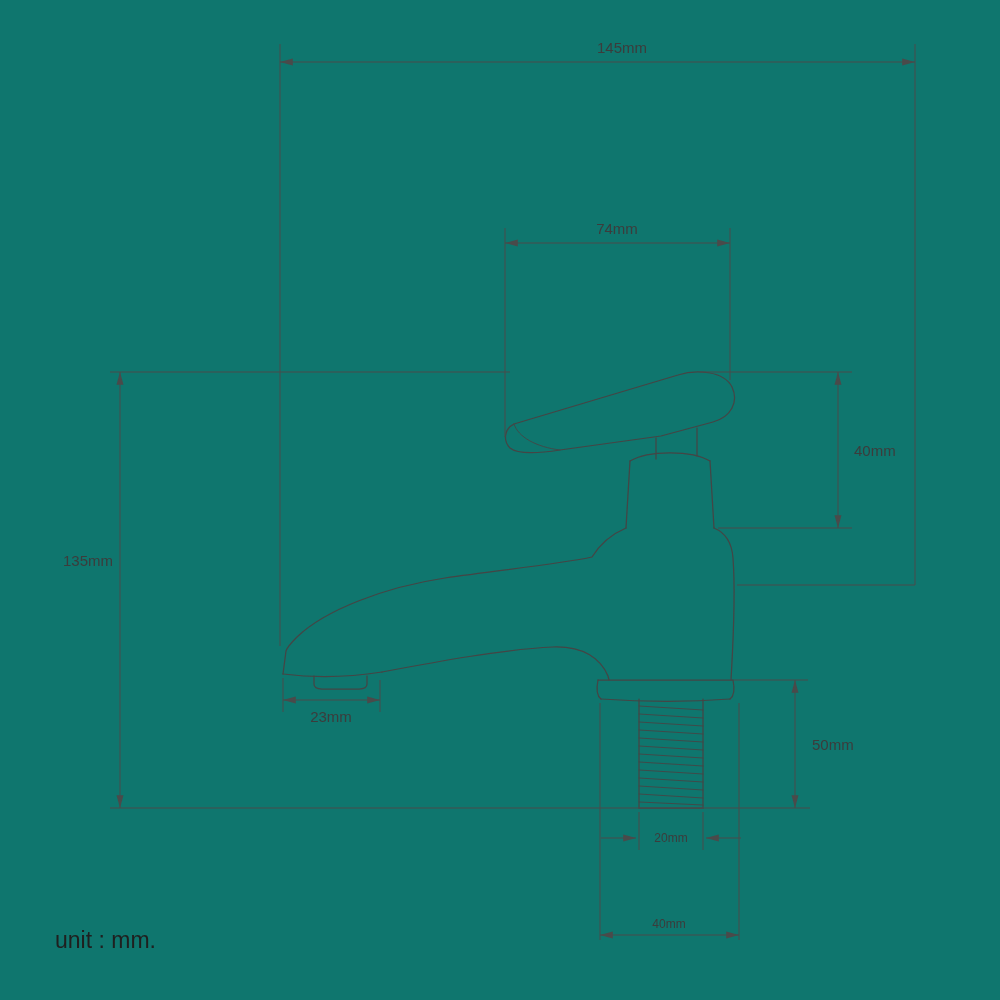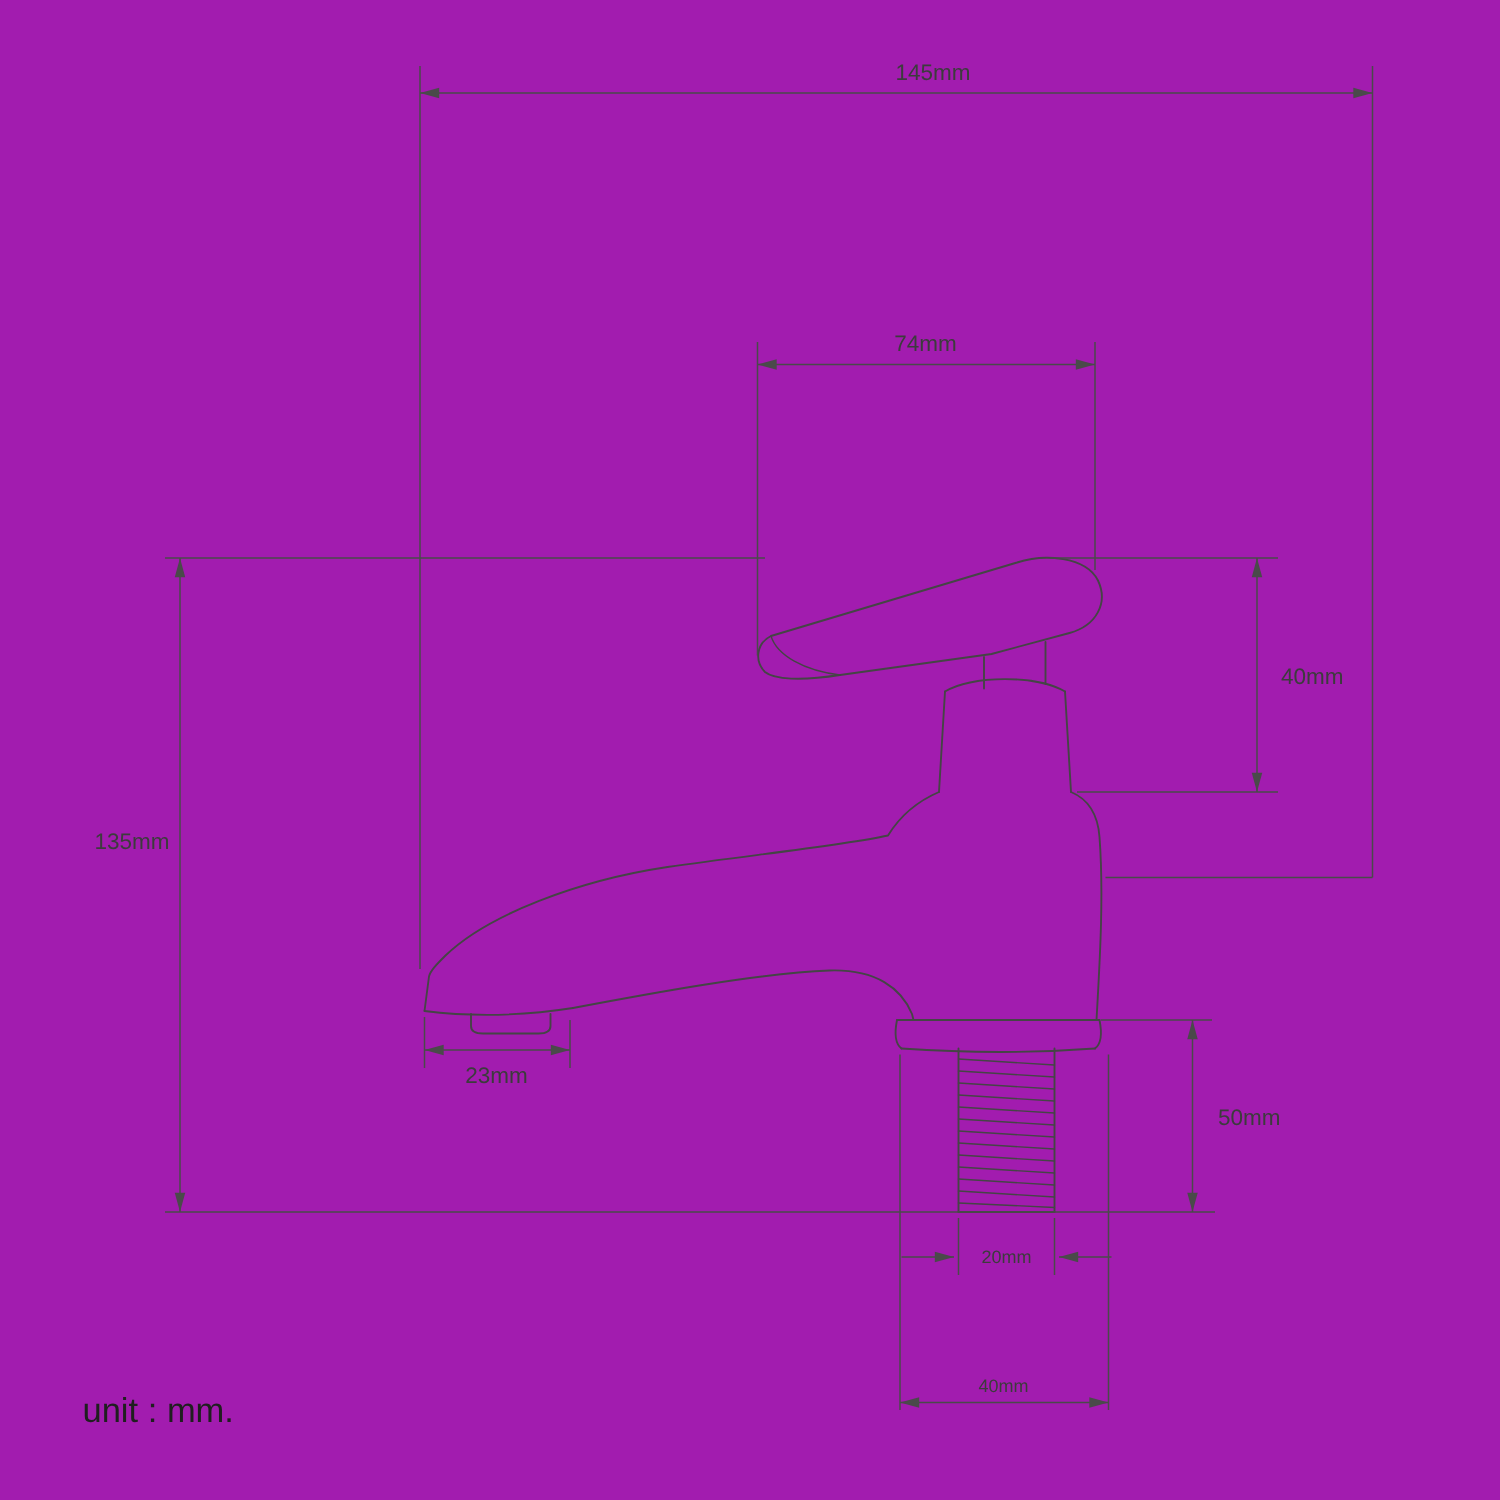--- a/index.html
+++ b/index.html
@@ -4,21 +4,21 @@
 <style>
   html, body {
     margin: 0;
     padding: 0;
     background: #ffffff;
   }
   .canvas {
     position: relative;
     width: 1000px;
     height: 1000px;
-    background: #a21caf;
+    background: #0f766e;
     overflow: hidden;
   }
   svg { display: block; }
   .outline path, .outline line {
     fill: none;
     stroke: #454545;
     stroke-width: 1.25;
     stroke-linecap: round;
     stroke-linejoin: round;
   }

